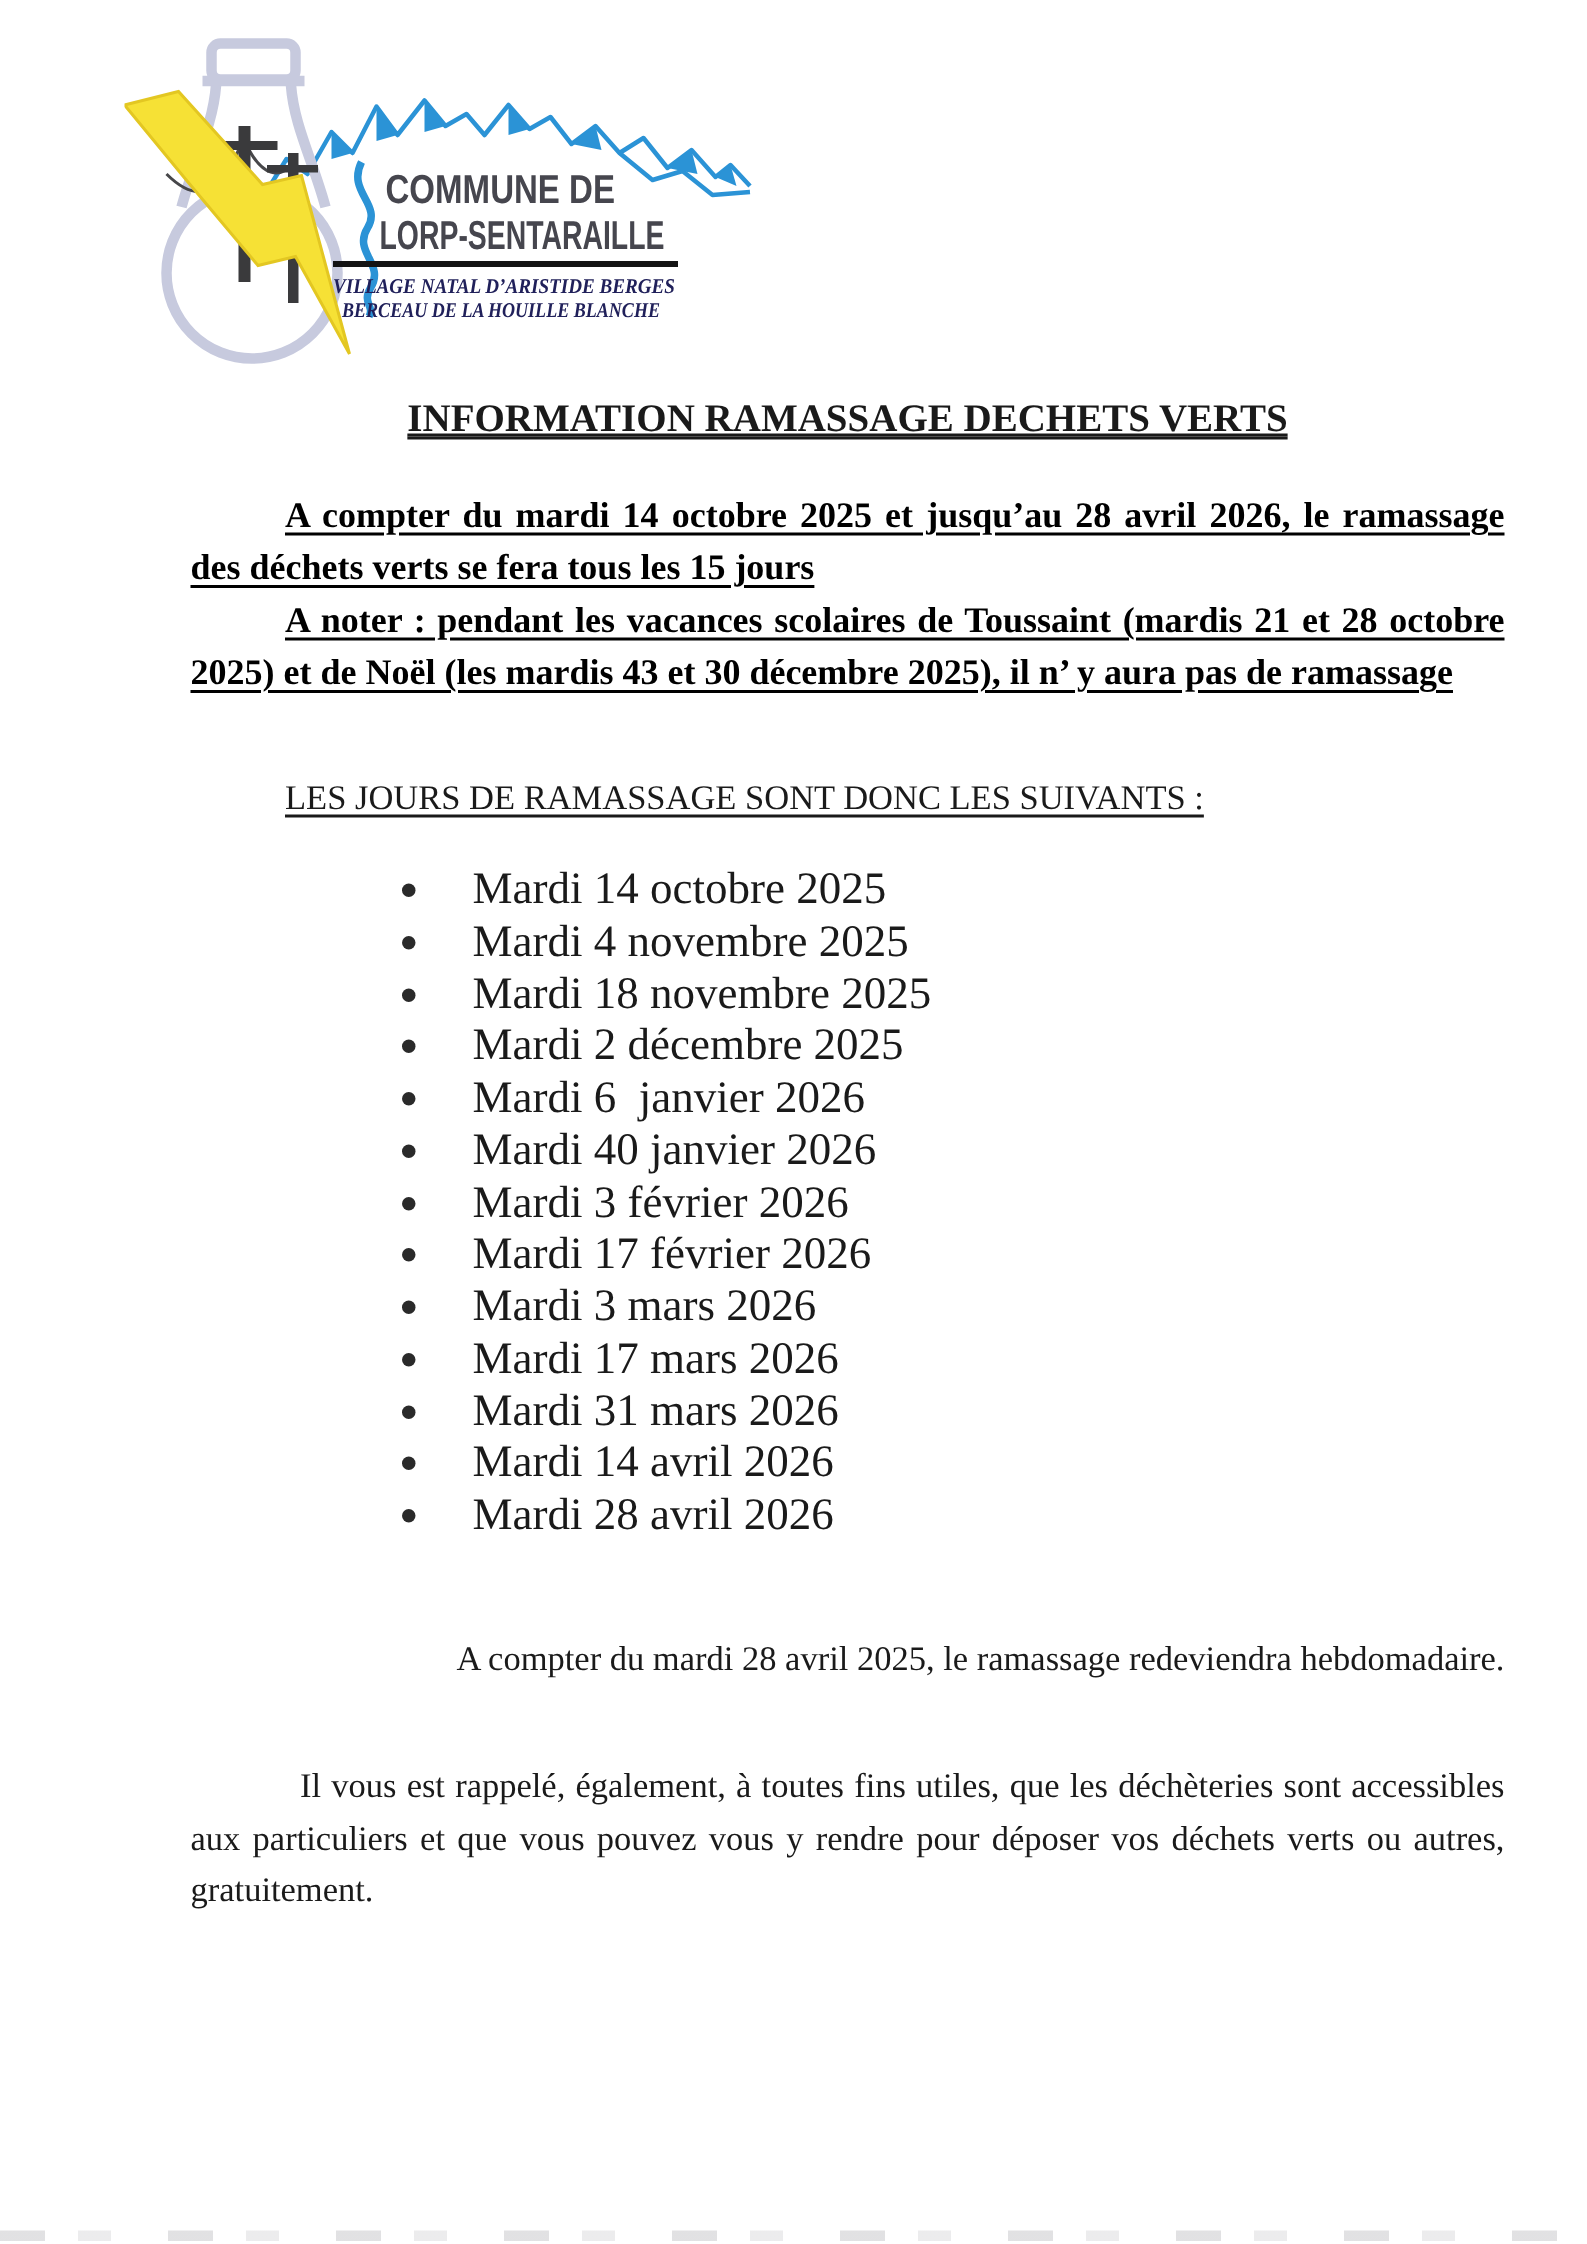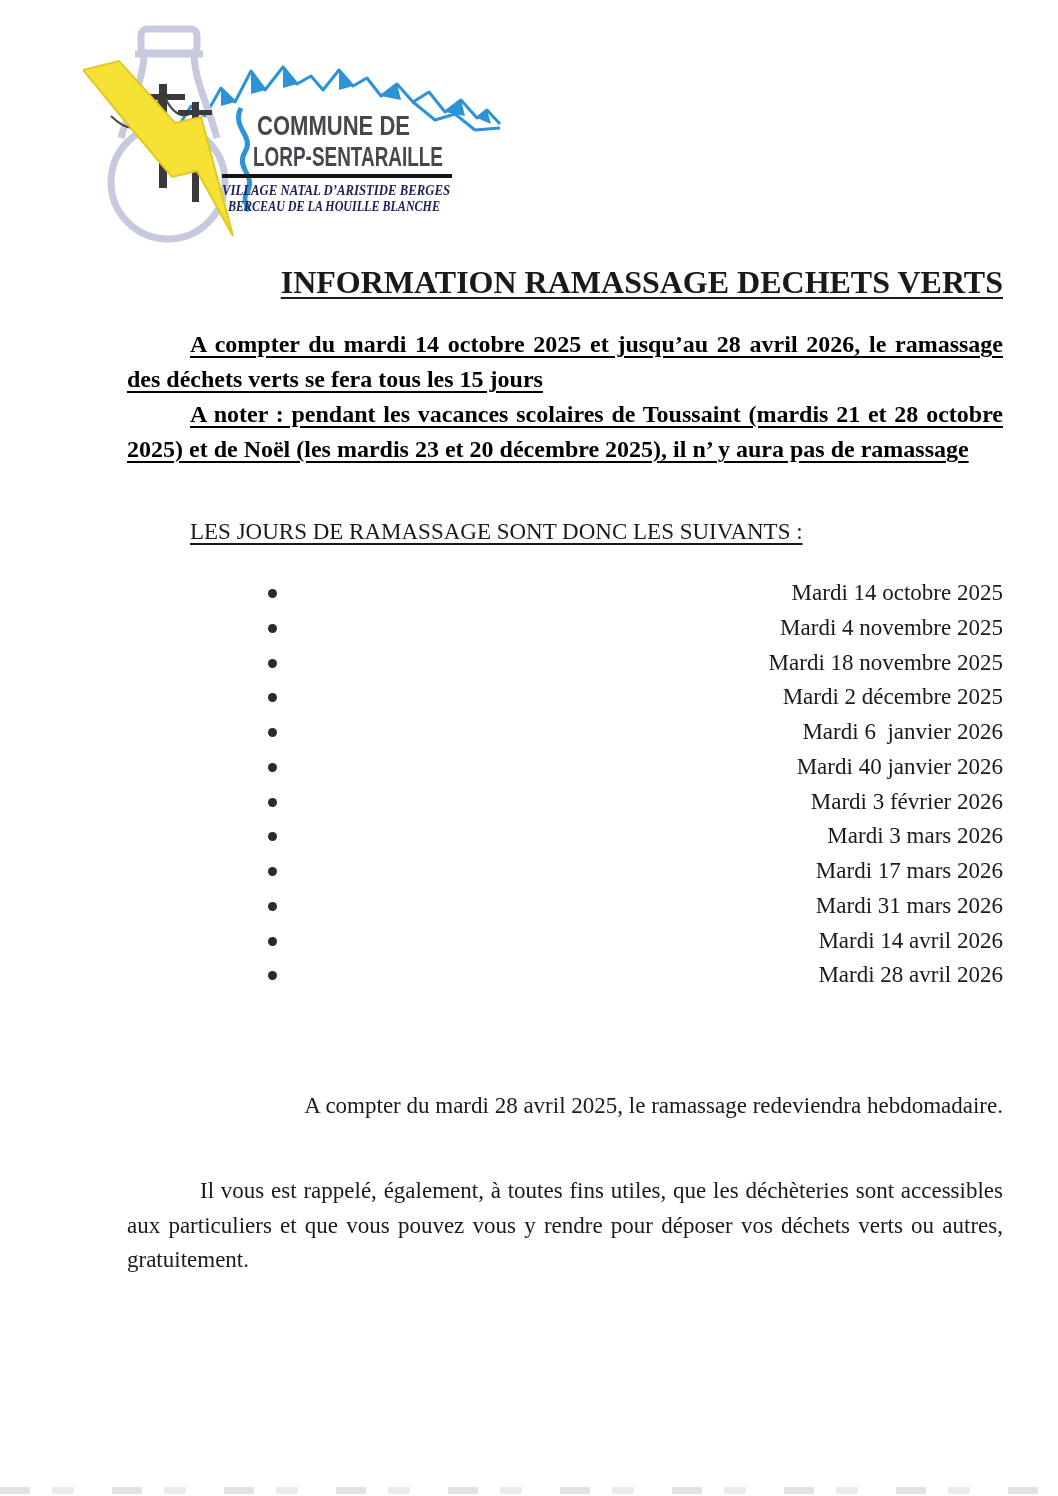--- a/index.html
+++ b/index.html
@@ -12,35 +12,35 @@
     overflow:hidden;
   }
   .page { position:absolute; inset:0; }
 
   .logo { position:absolute; left:83px; top:24px; width:420px; height:232px; }
   .logo-name { font-family:"Liberation Sans", sans-serif; font-weight:bold; font-size:27px; fill:#46464e; }
   .logo-sub  { font-family:"Liberation Serif", serif; font-weight:bold; font-style:italic; font-size:14px; fill:#20205a; }
 
   .block { position:absolute; left:127px; width:876px; }
 
-  .doc-title { top:264px; text-align:right; font-size:32px; font-weight:bold; }
+  .doc-title { top:264px; text-align:center; font-size:26px; font-weight:bold;text-decoration:underline; }
   .doc-title span { text-decoration:underline; text-decoration-thickness:2px; text-underline-offset:4px; }
 
   .notice { top:327px; color:#000000; }
   .notice p {
     margin:0; font-size:24px; line-height:35px; font-weight:bold;
     text-align:justify; text-indent:63px;
     text-decoration:underline; text-decoration-thickness:2px; text-underline-offset:4px;
   }
 
   .schedule-heading { top:519px; padding-left:63px; font-size:23px; }
   .schedule-heading span { text-decoration:underline; text-decoration-thickness:1.5px; text-underline-offset:4px;margin-top:38px; }
 
   .schedule-list { top:576px; list-style:none; margin:0; padding:0; }
-  .schedule-list li { position:relative; height:34.75px; line-height:34.75px; padding-left:188px; font-size:23px;text-align:right; }
+  .schedule-list li { position:relative; height:34.75px; line-height:34.75px; padding-left:188px; font-size:30px; }
   .schedule-list .dot {
     position:absolute; left:141px; top:13px;
     width:9px; height:9px; border-radius:50%; background:#2a2a2a;
   }
   .schedule-list .date-text { white-space:pre; }
 
   .close1 { top:1088px; font-size:23px; line-height:35px; text-indent:73px;text-align:right; }
   .close2 { top:1174px; font-size:23px; line-height:34.5px; text-indent:73px; text-align:justify; }
 
   .scan-artifact {
@@ -101,21 +101,21 @@
     <text class="logo-sub" x="139" y="171" textLength="228" lengthAdjust="spacingAndGlyphs">VILLAGE NATAL D’ARISTIDE BERGES</text>
     <text class="logo-sub" x="145" y="187" textLength="212" lengthAdjust="spacingAndGlyphs">BERCEAU DE LA HOUILLE BLANCHE</text>
   </svg>
 
   <div class="block doc-title">
     <span>INFORMATION RAMASSAGE DECHETS VERTS</span>
   </div>
 
   <div class="block notice">
     <p>A compter du mardi 14 octobre 2025 et jusqu’au 28 avril 2026, le ramassage des déchets verts se fera tous les 15 jours</p>
-    <p>A noter : pendant les vacances scolaires de Toussaint (mardis 21 et 28 octobre 2025) et de Noël (les mardis 23 et 20 décembre 2025), il n’ y aura pas de ramassage</p>
+    <p>A noter : pendant les vacances scolaires de Toussaint (mardis 21 et 28 octobre 2025) et de Noël (les mardis 43 et 30 décembre 2025), il n’ y aura pas de ramassage</p>
   </div>
 
   <div class="block schedule-heading">
     <span>LES JOURS DE RAMASSAGE SONT DONC LES SUIVANTS :</span>
   </div>
 
   <ul class="block schedule-list">
       <li>
       <span class="dot"></span>
       <span class="date-text">Mardi 14 octobre 2025</span>
@@ -139,20 +139,24 @@
       <li>
       <span class="dot"></span>
       <span class="date-text">Mardi 40 janvier 2026</span>
     </li>
       <li>
       <span class="dot"></span>
       <span class="date-text">Mardi 3 février 2026</span>
     </li>
       <li>
       <span class="dot"></span>
+      <span class="date-text">Mardi 17 février 2026</span>
+    </li>
+      <li>
+      <span class="dot"></span>
       <span class="date-text">Mardi 3 mars 2026</span>
     </li>
       <li>
       <span class="dot"></span>
       <span class="date-text">Mardi 17 mars 2026</span>
     </li>
       <li>
       <span class="dot"></span>
       <span class="date-text">Mardi 31 mars 2026</span>
     </li>

